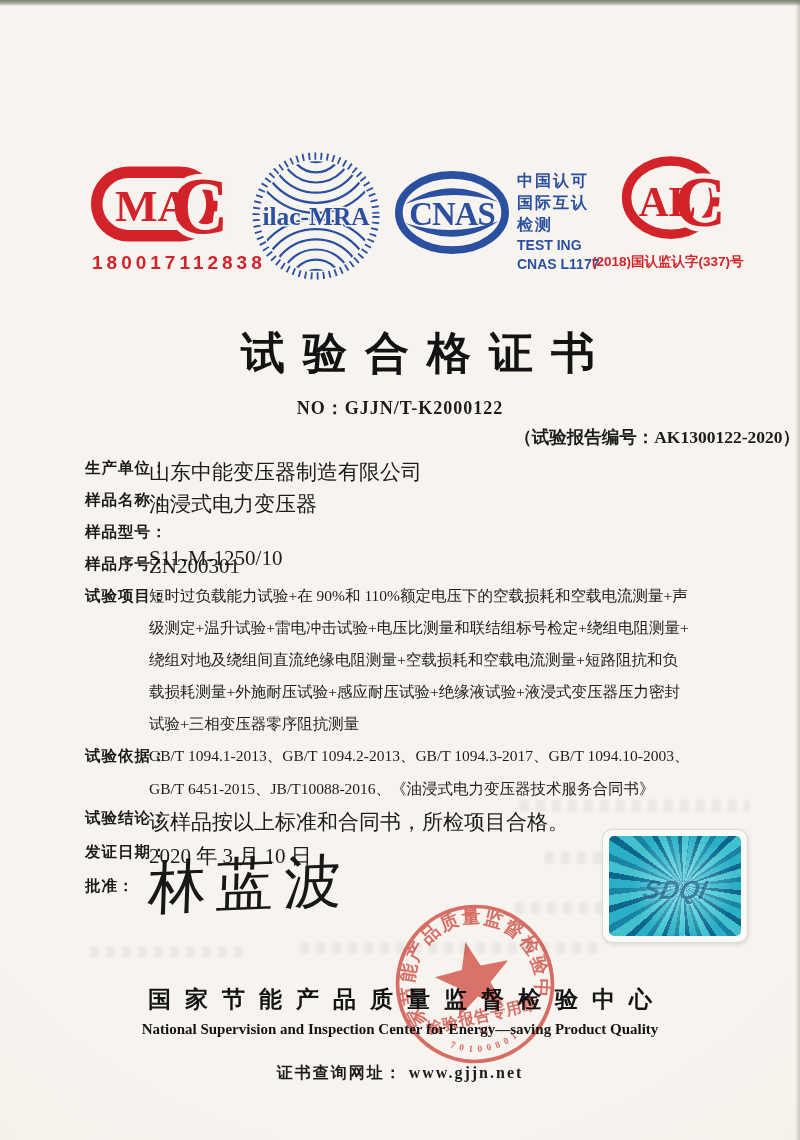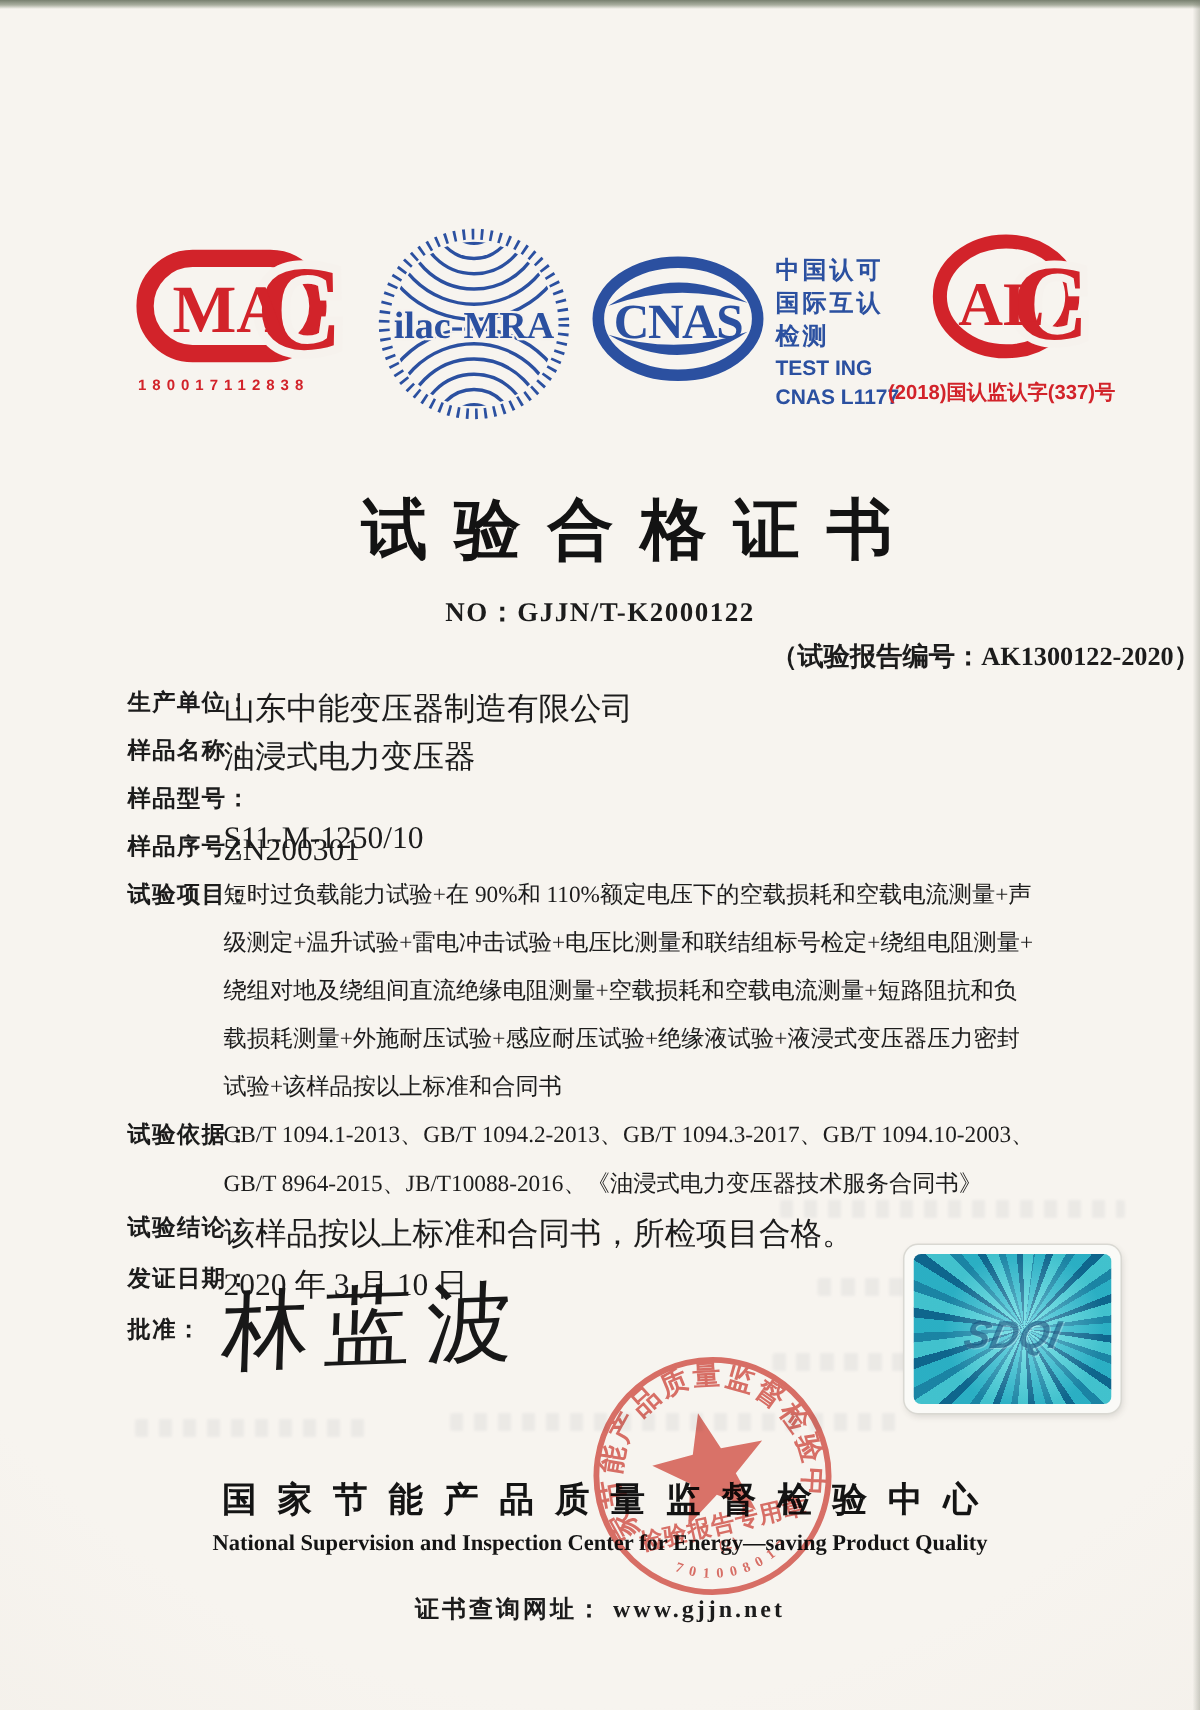--- a/index.html
+++ b/index.html
@@ -9,21 +9,21 @@
   .abs{position:absolute;}
   
   .edge-top{left:0;top:0;width:800px;height:6px;
         background:linear-gradient(180deg,#78806f 0%,#a9ae9f 55%,rgba(169,174,159,0) 100%);}
   .edge-right{right:0;top:0;width:5px;height:1140px;
         background:linear-gradient(270deg,rgba(120,125,110,.35),rgba(120,125,110,0));}
   .smudge{position:absolute;height:12px;opacity:.16;filter:blur(1px);border-radius:2px;
         background:repeating-linear-gradient(90deg, rgba(104,112,126,.5) 0 9px, rgba(104,112,126,0) 9px 16px);}
   
   .logo{position:absolute;}
-  .cma-number{position:absolute;left:92px;top:252px;font-size:10px;font-weight:bold;
+  .cma-number{position:absolute;left:92px;top:252px;font-size:19px;font-weight:bold;
         color:#d2232a;letter-spacing:4px;font-family:"Liberation Sans",sans-serif;}
   .cnas-side{position:absolute;left:517px;top:170px;color:#2b50a0;font-family:"Liberation Sans",sans-serif;}
   .cnas-side .cn{font-size:16px;font-weight:bold;line-height:22px;letter-spacing:2px;}
   .cnas-side .en{font-size:14px;font-weight:bold;line-height:19px;}
   .cal-caption{position:absolute;left:592px;top:253px;width:210px;font-size:13.5px;font-weight:bold;
         color:#d2232a;font-family:"Liberation Sans",sans-serif;}
   
   .title{left:0;right:0;top:324px;text-align:center;font-size:44px;font-weight:bold;
         letter-spacing:18px;padding-left:18px;color:#131313;margin-left:36px;}
   .cert-no{left:0;right:0;top:396px;text-align:center;font-size:18px;font-weight:bold;letter-spacing:1px;}
@@ -127,25 +127,25 @@
   <span class="lbl" style="top:522px">样品型号：</span>
   <span class="val" style="top:546px">S11-M-1250/10</span>
   <span class="lbl" style="top:554px">样品序号：</span>
   <span class="val" style="top:554px">ZN200301</span>
 
   <span class="lbl" style="top:586px">试验项目：</span>
   <div class="pline" style="top:586px">短时过负载能力试验+在 90%和 110%额定电压下的空载损耗和空载电流测量+声</div>
   <div class="pline" style="top:618px">级测定+温升试验+雷电冲击试验+电压比测量和联结组标号检定+绕组电阻测量+</div>
   <div class="pline" style="top:650px">绕组对地及绕组间直流绝缘电阻测量+空载损耗和空载电流测量+短路阻抗和负</div>
   <div class="pline" style="top:682px">载损耗测量+外施耐压试验+感应耐压试验+绝缘液试验+液浸式变压器压力密封</div>
-  <div class="pline" style="top:714px">试验+该样品按以上标准和合同书</div>
+  <div class="pline" style="top:714px">试验+三相变压器零序阻抗测量</div>
 
   <span class="lbl" style="top:746px">试验依据：</span>
   <div class="pline" style="top:746px">GB/T 1094.1-2013、GB/T 1094.2-2013、GB/T 1094.3-2017、GB/T 1094.10-2003、</div>
-  <div class="pline" style="top:779px">GB/T 8964-2015、JB/T10088-2016、《油浸式电力变压器技术服务合同书》</div>
+  <div class="pline" style="top:779px">GB/T 6451-2015、JB/T10088-2016、《油浸式电力变压器技术服务合同书》</div>
 
   <span class="lbl" style="top:808px">试验结论：</span>
   <span class="val" style="top:808px">该样品按以上标准和合同书，所检项目合格。</span>
   <span class="lbl" style="top:842px">发证日期：</span>
   <span class="val" style="top:842px">2020 年 3 月 10 日</span>
   <span class="lbl" style="top:876px">批准：</span>
   <span class="signature">林蓝波</span>
 
   <div class="smudge" style="left:520px;top:800px;width:230px"></div>
   <div class="smudge" style="left:545px;top:852px;width:190px"></div>

